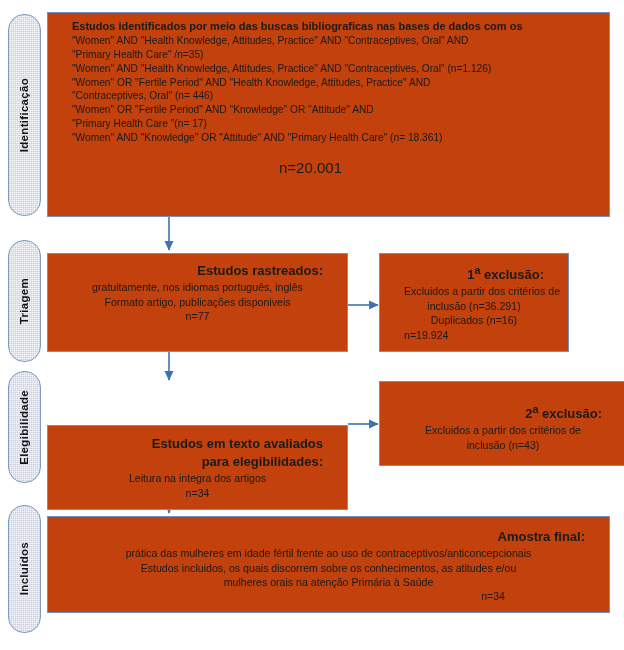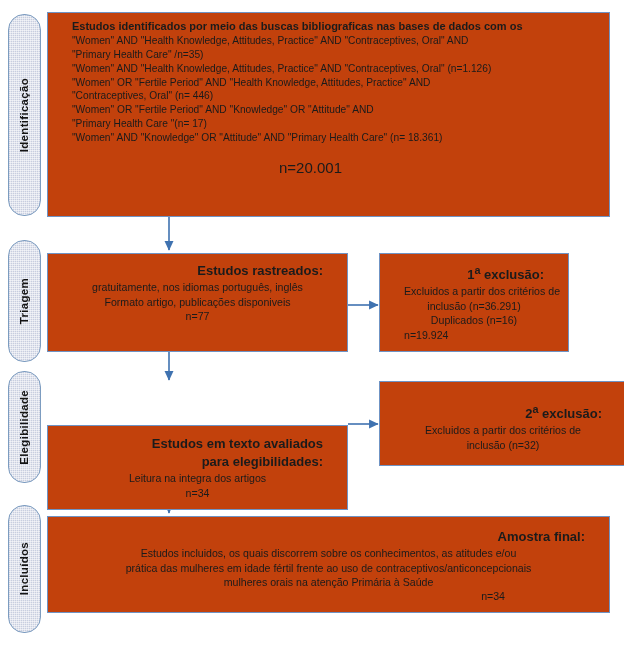--- a/index.html
+++ b/index.html
@@ -202,27 +202,27 @@
       <p class="b-line">n=34</p>
     </div>
   </div>
 
   <div class="box" style="left:379px; top:381px; width:248px; height:85px; padding-top:20px;">
     <div class="box-inner">
       <p class="b-title">
         <span>2</span><sup>a</sup><span> exclusão:</span>
       </p>
       <p class="b-line">Excluidos a partir dos critérios de</p>
-      <p class="b-line">inclusão (n=32)</p>
+      <p class="b-line">inclusão (n=43)</p>
     </div>
   </div>
 
   <div class="box" style="left:47px; top:516px; width:563px; height:97px; padding-top:11px;">
     <div class="box-inner">
       <p class="b-title">Amostra final:</p>
+      <p class="b-line">prática das mulheres em idade fértil frente ao uso de contraceptivos/anticoncepcionais</p>
       <p class="b-line">Estudos incluidos, os quais discorrem sobre os conhecimentos, as atitudes e/ou</p>
-      <p class="b-line">prática das mulheres em idade fértil frente ao uso de contraceptivos/anticoncepcionais</p>
       <p class="b-line">mulheres orais na atenção Primária à Saúde</p>
       <p class="b-total-final">n=34</p>
     </div>
   </div>
 
 </div>
 
 </body></html>

